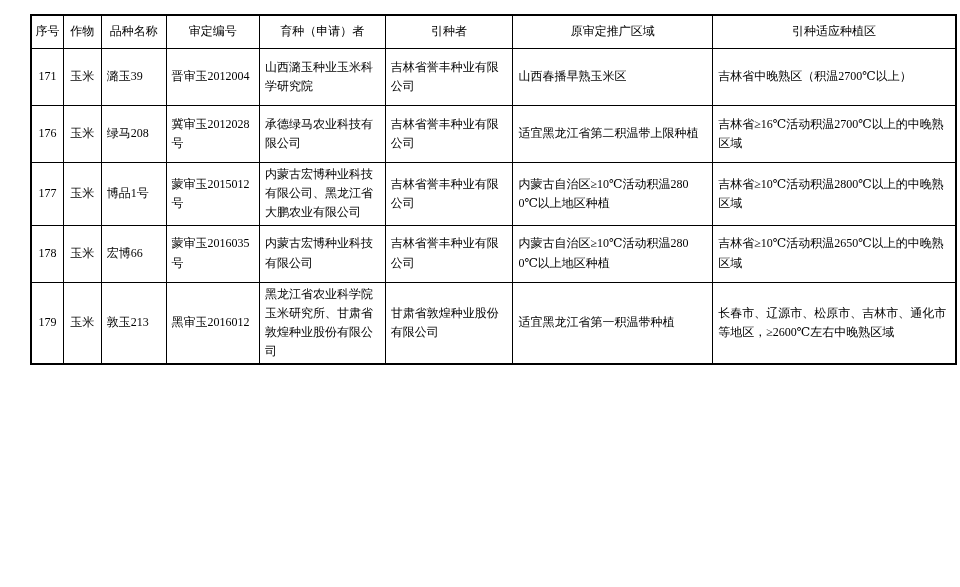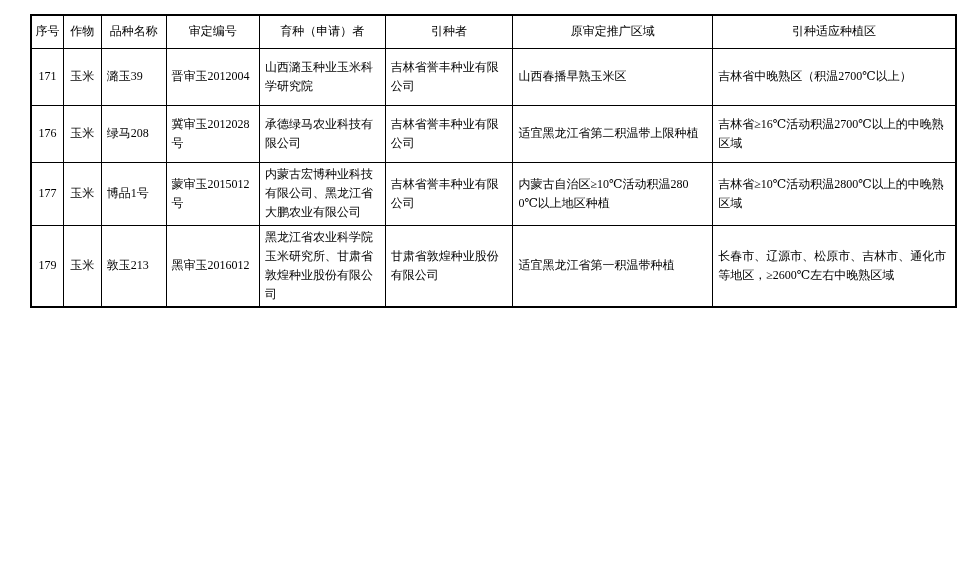--- a/index.html
+++ b/index.html
@@ -105,20 +105,30 @@
           <td class="col-index">177</td>
           <td class="col-crop">玉米</td>
           <td class="col-variety">博品1号</td>
           <td class="col-approval">蒙审玉2015012号</td>
           <td class="col-breeder">内蒙古宏博种业科技有限公司、黑龙江省大鹏农业有限公司</td>
           <td class="col-introducer">吉林省誉丰种业有限公司</td>
           <td class="col-original_region">内蒙古自治区≥10℃活动积温2800℃以上地区种植</td>
           <td class="col-adapted_region">吉林省≥10℃活动积温2800℃以上的中晚熟区域</td>
         </tr>
         <tr>
+          <td class="col-index">178</td>
+          <td class="col-crop">玉米</td>
+          <td class="col-variety">宏博66</td>
+          <td class="col-approval">蒙审玉2016035号</td>
+          <td class="col-breeder">内蒙古宏博种业科技有限公司</td>
+          <td class="col-introducer">吉林省誉丰种业有限公司</td>
+          <td class="col-original_region">内蒙古自治区≥10℃活动积温2800℃以上地区种植</td>
+          <td class="col-adapted_region">吉林省≥10℃活动积温2650℃以上的中晚熟区域</td>
+        </tr>
+        <tr>
           <td class="col-index">179</td>
           <td class="col-crop">玉米</td>
           <td class="col-variety">敦玉213</td>
           <td class="col-approval">黑审玉2016012</td>
           <td class="col-breeder">黑龙江省农业科学院玉米研究所、甘肃省敦煌种业股份有限公司</td>
           <td class="col-introducer">甘肃省敦煌种业股份有限公司</td>
           <td class="col-original_region">适宜黑龙江省第一积温带种植</td>
           <td class="col-adapted_region">长春市、辽源市、松原市、吉林市、通化市等地区，≥2600℃左右中晚熟区域</td>
         </tr>
       </tbody>

